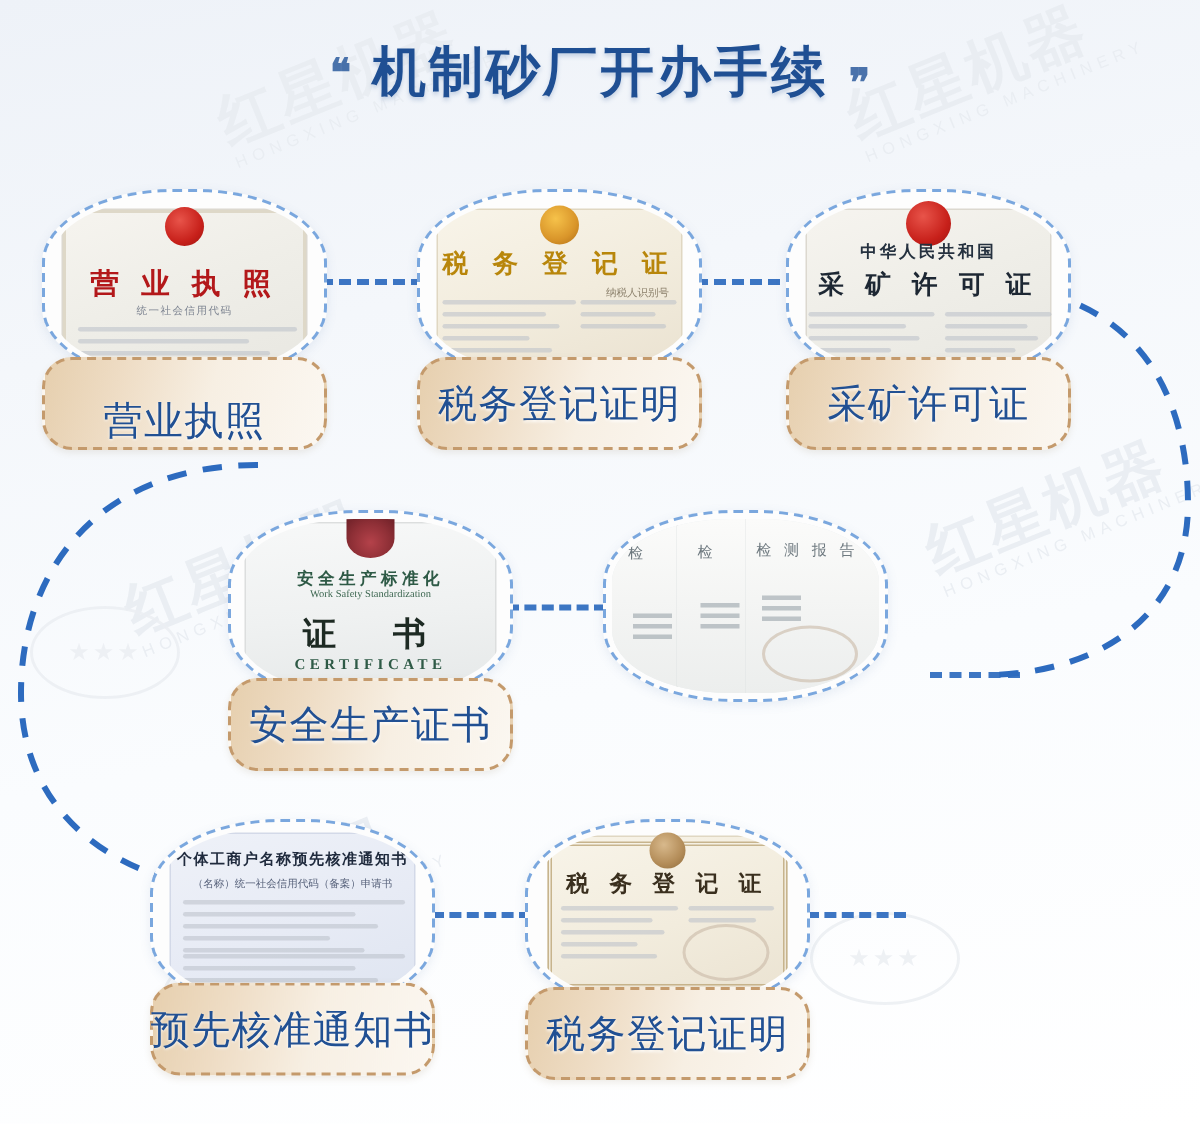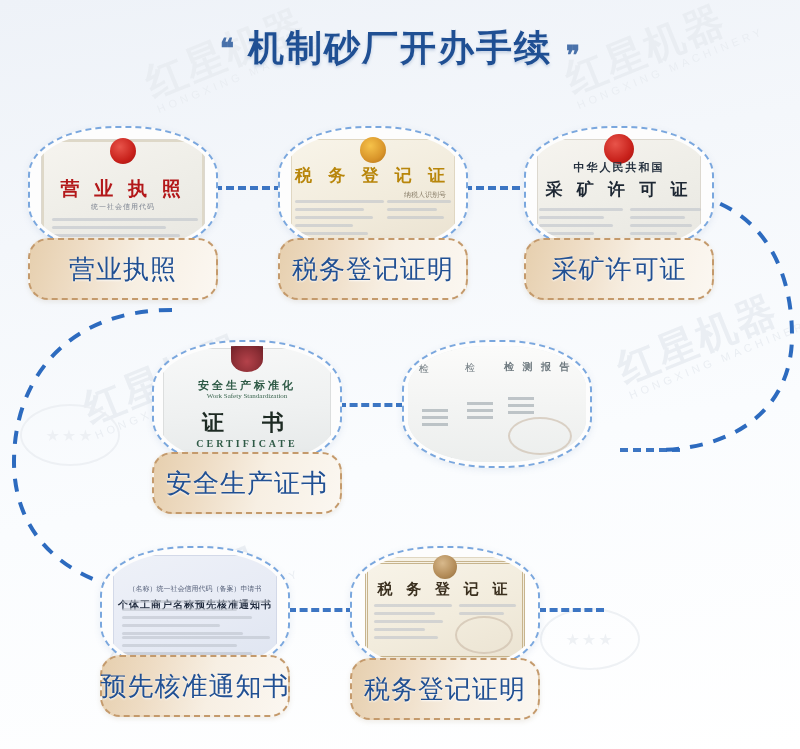--- a/index.html
+++ b/index.html
@@ -193,21 +193,21 @@
           <div class="dtitle" style="top:44px;font-size:19px;color:#b3181a;">营 业 执 照</div>
           <div class="dsub" style="top:70px;font-size:7px;color:#7d8491;letter-spacing:1px;">统一社会信用代码</div>
           <div class="rows" style="top:86px;">
               <i></i>
               <i></i>
               <i></i>
             </div>
         </div>
       </div>
     </div>
-    <div class="label" style="top:112px;width:186px;height:58px;">
+    <div class="label" style="top:112px;width:186px;height:58px;align-items:flex-end;">
       <span>营业执照</span>
     </div>
   </div>
 
   <div class="card" style="left:278px;top:126px;width:190px;height:170px;">
     <div class="photo" style="width:186px;height:124px;">
       <div class="inner">
         <div class="doc">
           <div class="paper cream"></div>
           <div class="emblem gold" style="top:5px;"></div>
@@ -279,21 +279,21 @@
     </div>
   </div>
 
   <div class="card" style="left:402px;top:340px;width:190px;height:170px;">
     <div class="photo" style="width:186px;height:124px;">
       <div class="inner">
         <div class="report">
           <div class="sheet" style="left:-4%;width:28%;"></div>
           <div class="sheet" style="left:24%;width:26%;"></div>
           <div class="sheet" style="left:50%;width:54%;border-right:none;"></div>
-          <div class="hdr" style="left:54%;top:12%;font-weight:bold;">检 测 报 告</div>
+          <div class="hdr" style="left:54%;top:12%;">检 测 报 告</div>
           <div class="hdr" style="left:6%;top:14%;">检</div>
           <div class="hdr" style="left:32%;top:13%;">检</div>
           <div class="blk" style="left:8%;top:54%;"></div>
           <div class="blk" style="left:8%;top:60%;"></div>
           <div class="blk" style="left:8%;top:66%;"></div>
           <div class="blk" style="left:33%;top:48%;"></div>
           <div class="blk" style="left:33%;top:54%;"></div>
           <div class="blk" style="left:33%;top:60%;"></div>
           <div class="blk" style="left:56%;top:44%;"></div>
           <div class="blk" style="left:56%;top:50%;"></div>
@@ -302,21 +302,21 @@
         </div>
       </div>
     </div>
   </div>
 
   <div class="card" style="left:100px;top:546px;width:190px;height:170px;">
     <div class="photo" style="width:186px;height:124px;">
       <div class="inner">
         <div class="doc">
           <div class="paper blue" style="inset:3% 4%;"></div>
-          <div class="dtitle" style="top:14px;font-size:10px;color:#1f2a3d;letter-spacing:1px;font-weight:bold;margin-top:32px;">个体工商户名称预先核准通知书</div>
+          <div class="dtitle" style="top:14px;font-size:10px;color:#1f2a3d;letter-spacing:1px;font-weight:bold;">个体工商户名称预先核准通知书</div>
           <div class="dsub" style="top:32px;font-size:7px;color:#56617a;">（名称）统一社会信用代码（备案）申请书</div>
           <div class="rows" style="top:48px;left:9%;right:8%;">
               <i></i>
               <i></i>
               <i></i>
               <i></i>
               <i></i>
             </div>
           <div class="rows" style="top:84px;left:9%;right:8%;">
               <i></i>

